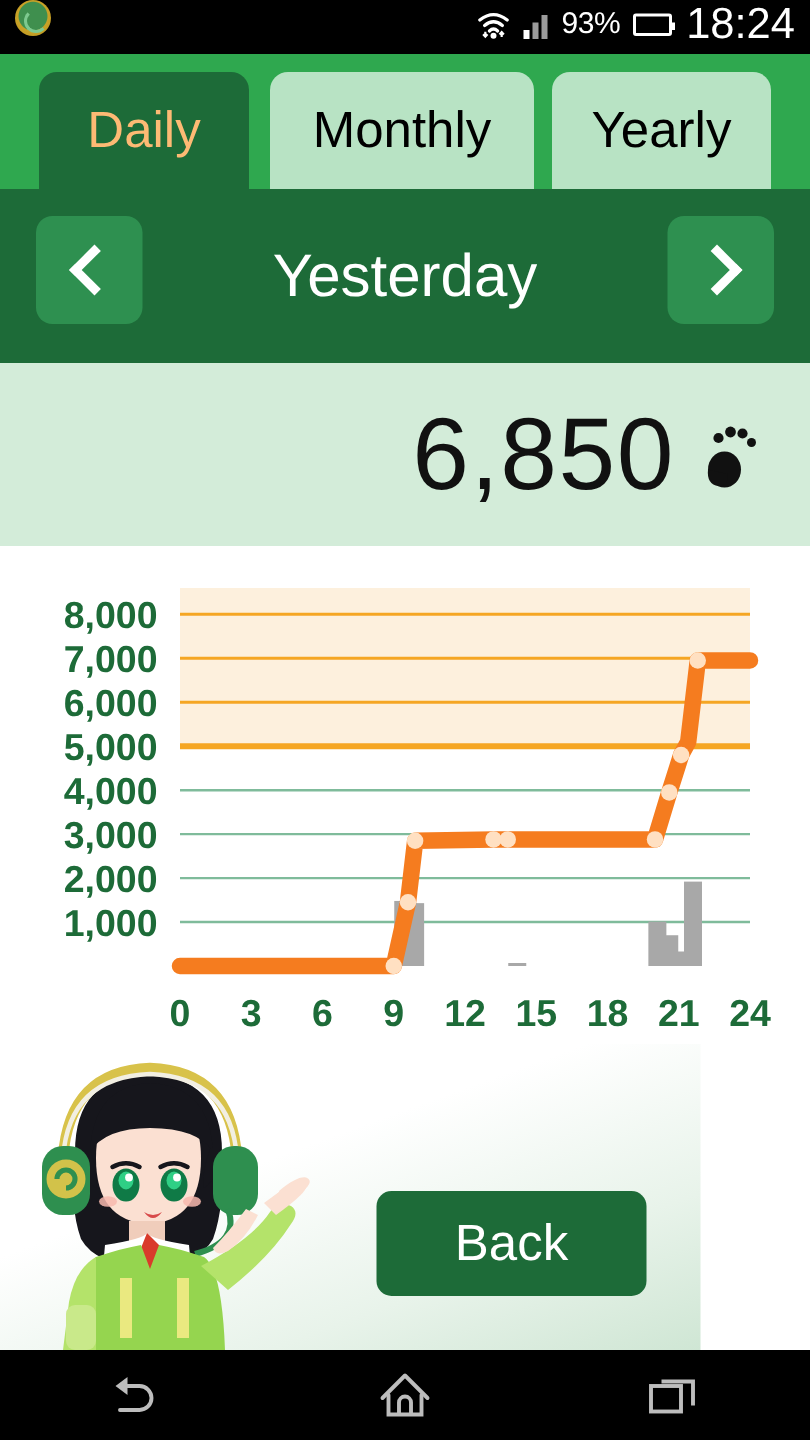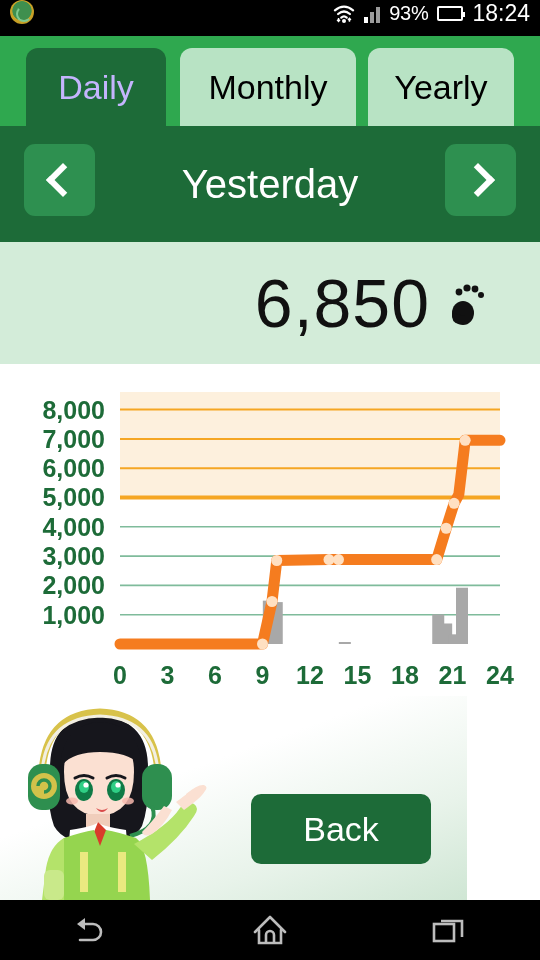--- a/index.html
+++ b/index.html
@@ -72,21 +72,21 @@
   .sb-batt::after {
     content: "";
     position: absolute; right: -4px; top: 4px;
     width: 2px; height: 5px; background: #ffffff;
   }
   .sb-batt span {
     display: block;
     height: 100%;
     background: linear-gradient(#b7e03a, #6fb22a);
   }
-  .sb-clock { font-size: 23px; letter-spacing: 0px; }
+  .sb-clock { font-size: 29px; letter-spacing: 0px; }
 
   
   .tabbar {
     position: absolute;
     left: 0; top: 36px;
     width: 540px; height: 90px;
     background: #2fa84f;
   }
   .tab {
     position: absolute;
@@ -94,21 +94,21 @@
     height: 78px;
     border-radius: 12px 12px 0 0;
     display: flex;
     align-items: center;
     justify-content: center;
     font-size: 34px;
     box-sizing: border-box;
   }
   .tab.active {
     background: #1d6b38;
-    color: #c4b5fd;
+    color: #fdba74;
   }
   .tab.inactive {
     background: #b8e3c4;
     color: #000000;
   }
   #tab0 { left: 26px;  width: 140px; }
   #tab1 { left: 180px; width: 176px; }
   #tab2 { left: 368px; width: 146px; }
 
   
@@ -146,21 +146,21 @@
 
   
   .countpanel {
     position: absolute;
     left: 0; top: 242px;
     width: 540px; height: 122px;
     background: #d3ecd9;
     display: flex;
     align-items: center;
     justify-content: flex-end;
-    padding-right: 56px;
+    padding-right: 36px;
     box-sizing: border-box;
   }
   .count-value {
     font-size: 68px;
     color: #111111;
     letter-spacing: 1px;
     line-height: 1;
   }
   .foot-icon { margin-left: 20px; display: block; }
 

